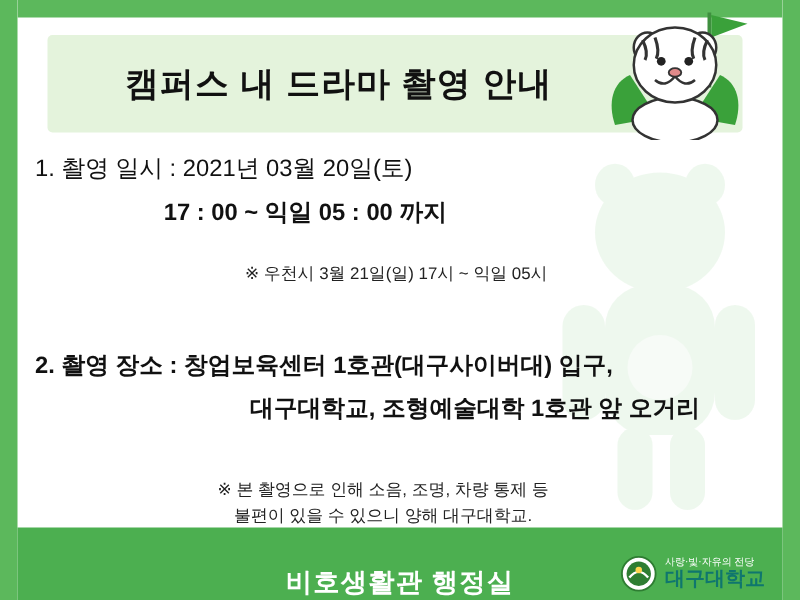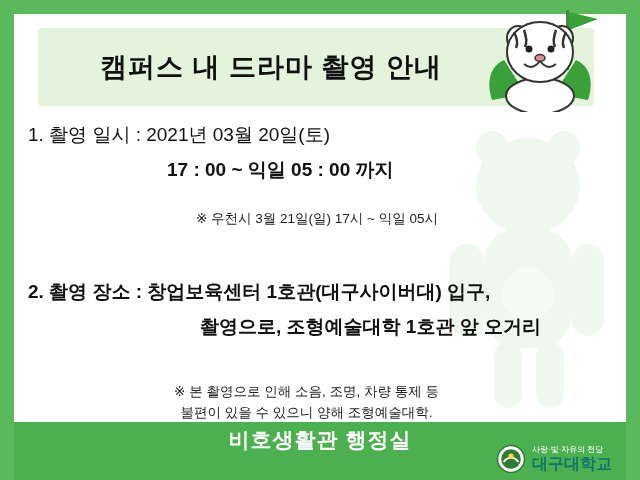--- a/index.html
+++ b/index.html
@@ -90,21 +90,20 @@
     color: #111111;
     padding-left: 14px;
     margin-top: 0;
   }
   .line-1b {
     font-size: 19px;
     font-weight: bold;
     color: #111111;
     padding-left: 117px;
     margin-top: 9px;
-    margin-left: 36px;
   }
   .note-1 {
     font-size: 13.5px;
     color: #222222;
     padding-left: 182px;
     margin-top: 27px;
   }
   .line-2 {
     font-size: 19px;
     font-weight: bold;
@@ -127,21 +126,21 @@
     line-height: 1.55;
     padding-right: 27px;
   }
   .footer {
     position: absolute;
     left: -14px;
     right: -14px;
     bottom: 0;
     height: 54px;
     display: flex;
-    align-items: flex-start;
+    align-items: flex-end;
     justify-content: center;
   }
   .footer-text {
     font-size: 21px;
     font-weight: bold;
     color: #ffffff;
     letter-spacing: 1px;
   }
   .logo {
     position: absolute;
@@ -214,25 +213,25 @@
     <path d="M60 53 q-8 10 -16 3" stroke="#333" stroke-width="2" fill="none"></path>
     <path d="M60 53 q8 10 16 3" stroke="#333" stroke-width="2" fill="none"></path>
   </svg>
 
   <div class="content">
     <div class="line-1">1.  촬영 일시 : 2021년 03월 20일(토)</div>
     <div class="line-1b">17 : 00 ~ 익일 05 : 00 까지</div>
     <div class="note-1">※ 우천시 3월 21일(일) 17시 ~ 익일 05시</div>
 
     <div class="line-2">2. 촬영 장소 : 창업보육센터 1호관(대구사이버대) 입구,</div>
-    <div class="line-2b">촬영으로, 조형예술대학 1호관 앞 오거리</div>
+    <div class="line-2b">대구대학교, 조형예술대학 1호관 앞 오거리</div>
 
     <div class="footnote">
       <div>※ 본 촬영으로 인해 소음, 조명, 차량 통제 등</div>
-      <div>불편이 있을 수 있으니 양해 조형예술대학.</div>
+      <div>불편이 있을 수 있으니 양해 대구대학교.</div>
     </div>
   </div>
 
   <div class="band-bottom"></div>
   <div class="footer">
     <span class="footer-text">비호생활관 행정실</span>
   </div>
 
   <div class="logo">
     <svg class="logo-mark" viewBox="0 0 40 40">

